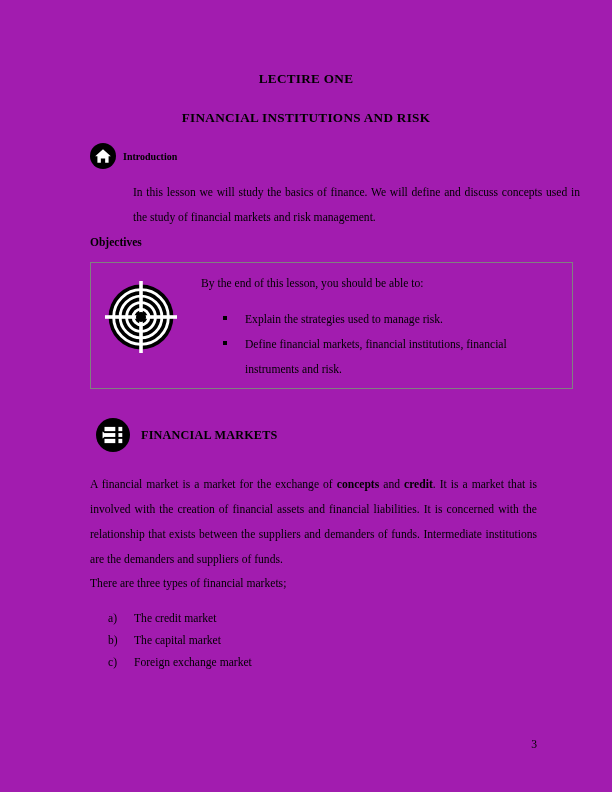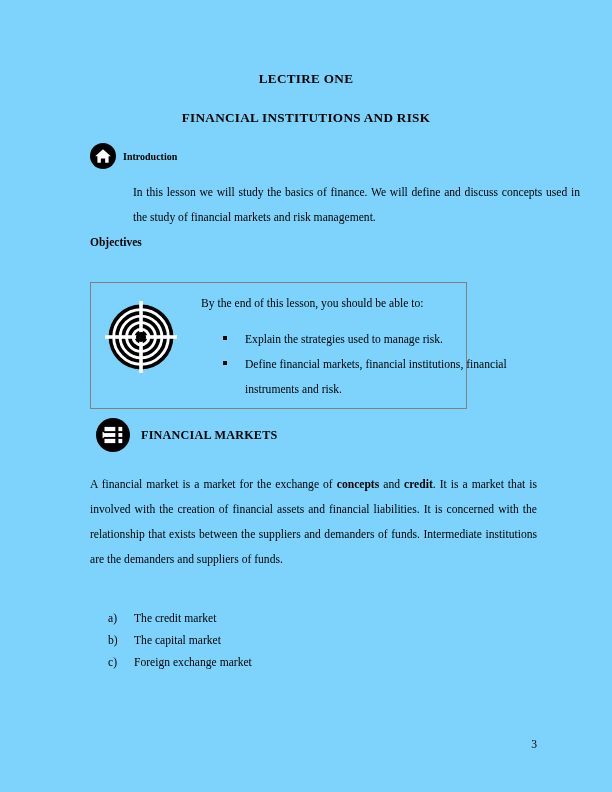--- a/index.html
+++ b/index.html
@@ -4,21 +4,21 @@
 <style>
   html, body {
     margin: 0;
     padding: 0;
     background: #ffffff;
   }
   .page {
     position: relative;
     width: 612px;
     height: 792px;
-    background: #7dd3fc;
+    background: #a21caf;
     font-family: "Liberation Serif", "DejaVu Serif", serif;
     color: #000000;
     overflow: hidden;
   }
 
   
   .doc-title {
     position: absolute;
     left: 0;
     width: 612px;
@@ -76,22 +76,22 @@
     left: 90px;
     font-weight: bold;
     font-size: 11.5px;
   }
   #head-objectives { top: 236px; }
 
   
   .objectives-box {
     position: absolute;
     left: 90px;
-    top: 282px;
-    width: 377px;
+    top: 262px;
+    width: 483px;
     height: 127px;
     border: 1px solid #808080;
     box-sizing: border-box;
     text-decoration: underline;
   }
   .obj-icon-wrap {
     position: absolute;
     left: 14px;
     top: 18px;
   }
@@ -218,20 +218,21 @@
         <rect x="25" y="9" width="4" height="26" fill="#000000"></rect>
       </svg>
     </span>
     <span class="head-label">FINANCIAL MARKETS</span>
   </div>
 
   <div class="body-par" id="par-markets">
     <span>A financial market is a market for the exchange of </span><b>concepts</b><span> and </span><b>credit</b><span>. It is a market that is involved with the creation of financial assets and financial liabilities. It is concerned with the relationship that exists between the suppliers and demanders of funds. Intermediate institutions are the demanders and suppliers of funds.</span>
   </div>
 
+  <div class="body-par" id="par-three-types">There are three types of financial markets;</div>
 
   <ul class="letter-list">
     <li>
       <span class="marker">a)</span>
       <span>The credit market</span>
     </li>
     <li>
       <span class="marker">b)</span>
       <span>The capital market</span>
     </li>

